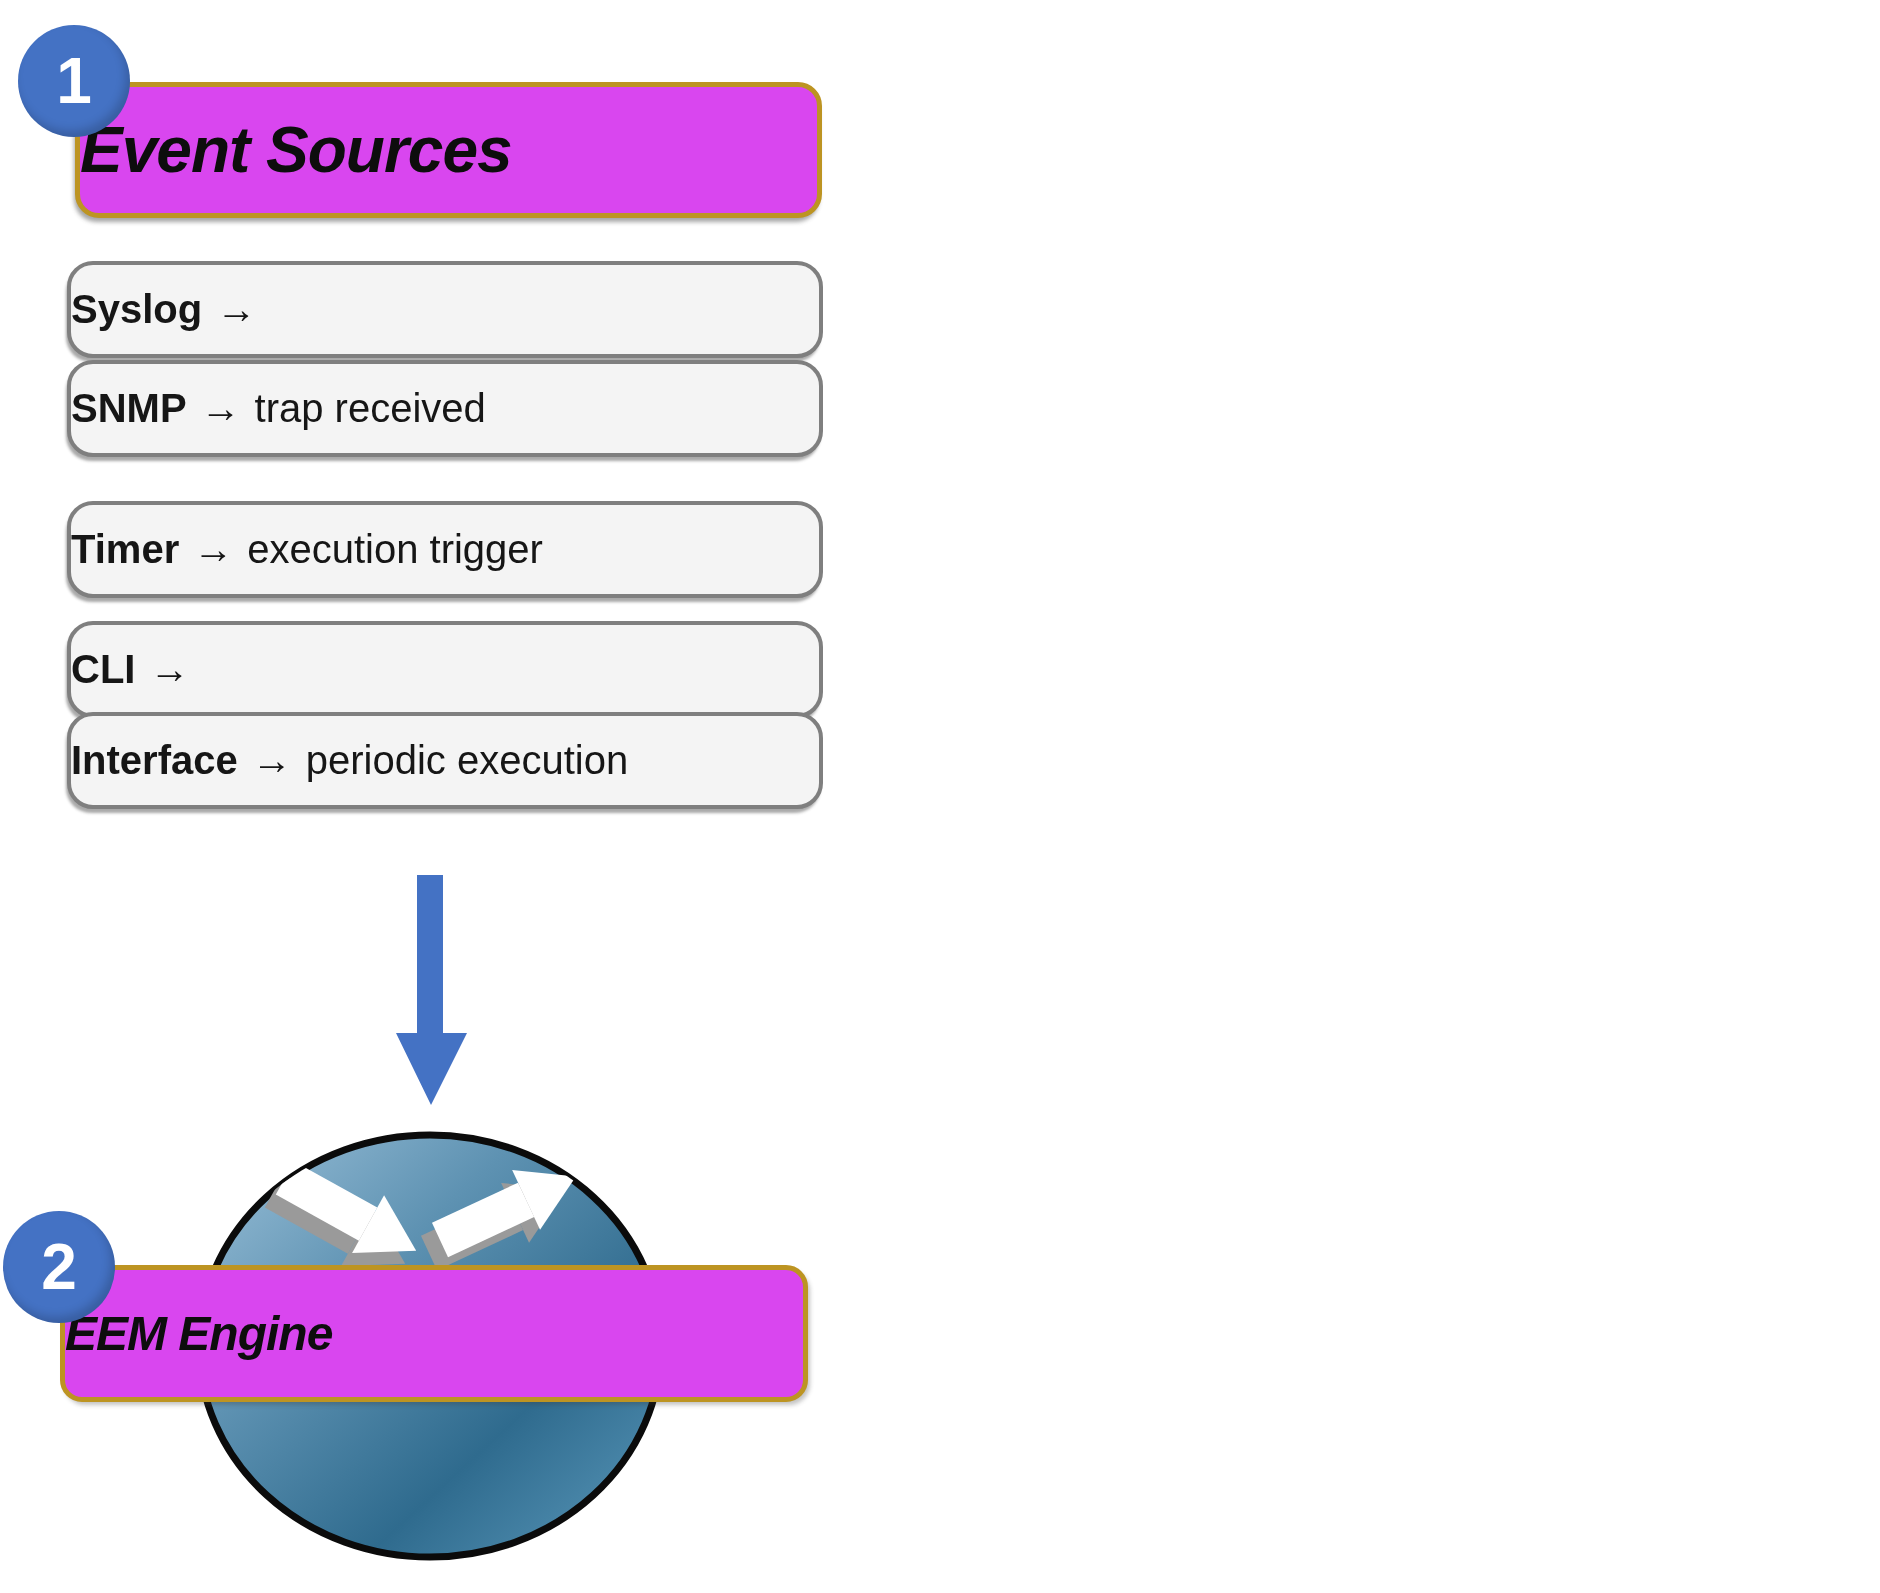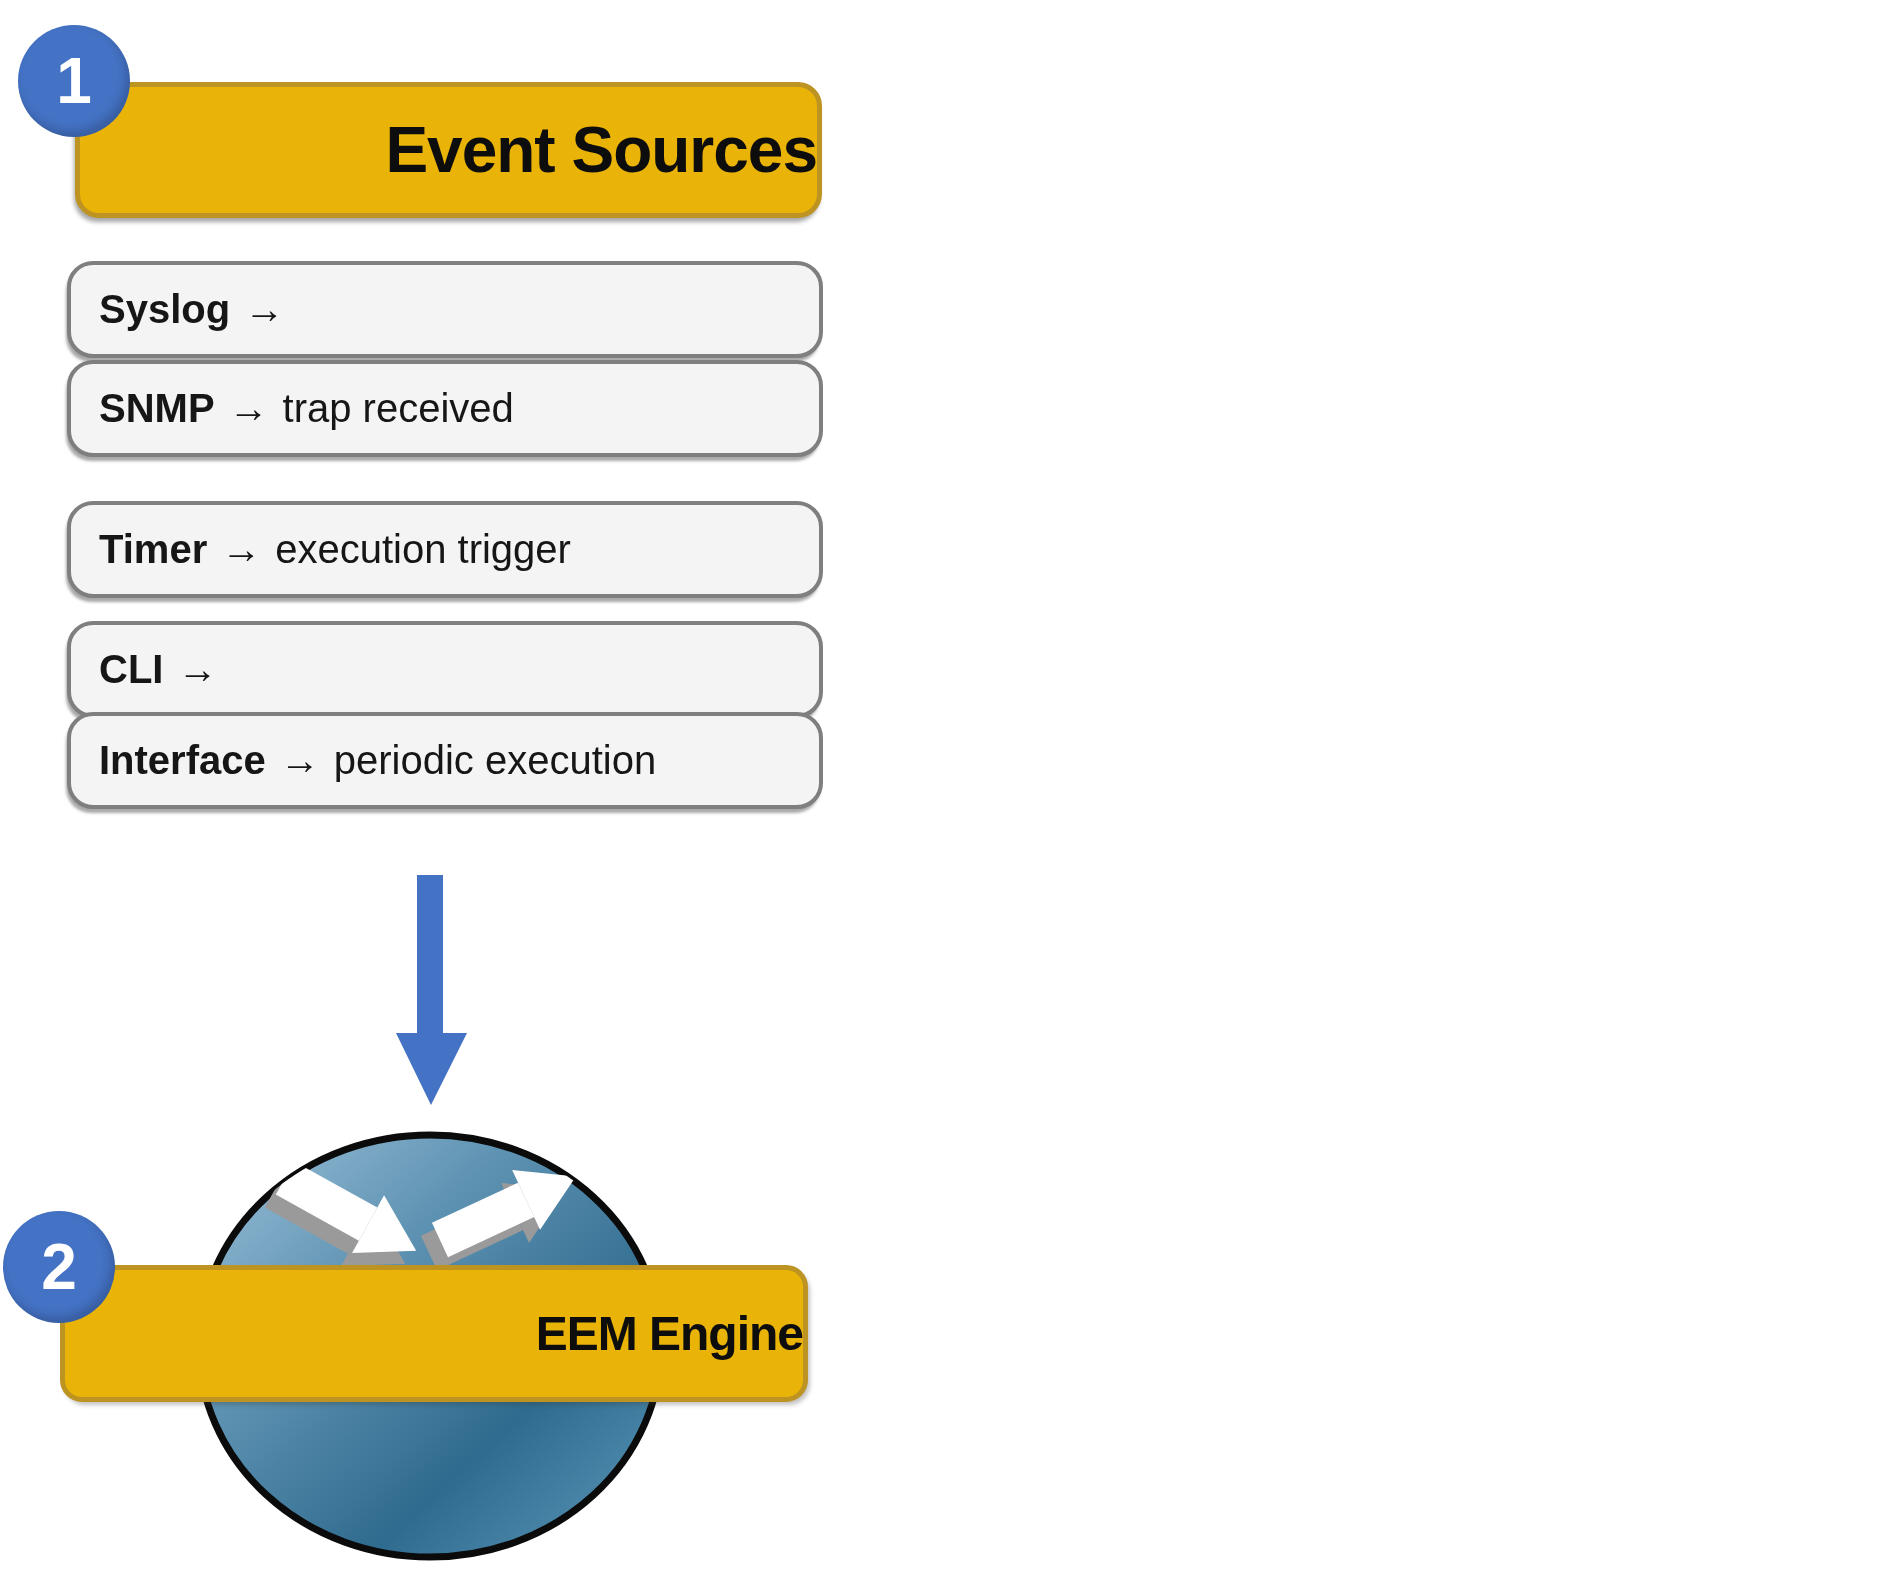--- a/index.html
+++ b/index.html
@@ -17,47 +17,47 @@
     box-shadow: inset -4px -6px 10px rgba(0,0,0,0.18);
     display:flex;align-items:center;justify-content:center;
     color:#ffffff;font-weight:bold;font-size:64px;
     z-index:6;
   }
   #badge-1{left:18px;top:25px;}
   #badge-2{left:3px;top:1211px;}
   
   .gold-box{
     position:absolute;box-sizing:border-box;
-    background:#eab308;
+    background:#d946ef;
     border:5px solid #BD9422;
     border-radius:24px;
-    display:flex;align-items:center;justify-content:flex-end;
+    display:flex;align-items:center;justify-content:flex-start;
     color:#0d0d0d;font-weight:bold;
     z-index:5;
+    font-style:italic;
   }
   #event-sources-box{
     left:75px;top:82px;width:747px;height:136px;
     font-size:64px;letter-spacing:-1px;
     box-shadow:-2px 5px 4px -1px rgba(60,60,60,0.45);
   }
   #eem-box{
     left:60px;top:1265px;width:748px;height:137px;
     font-size:48px;letter-spacing:-1px;
     border-radius:22px;
     box-shadow:3px 4px 4px -1px rgba(60,60,60,0.30);
   }
   
   .src-item{
     position:absolute;box-sizing:border-box;
     left:67px;width:756px;height:97px;
     background:#F4F4F4;
     border:4px solid #7F7F7F;
     border-radius:26px;
     display:flex;align-items:center;
-    padding-left:28px;
     font-size:40px;color:#161616;
     box-shadow:-2px 5px 3px -1px rgba(40,40,40,0.40);
     z-index:4;
     white-space:pre;
   }
   .src-item .lbl{font-weight:bold;}
   .src-item .arr{font-weight:600;padding:0 14px;}
   
   #flow-arrow{position:absolute;left:390px;top:870px;z-index:1;}
   #router{position:absolute;left:190px;top:1120px;z-index:2;}

